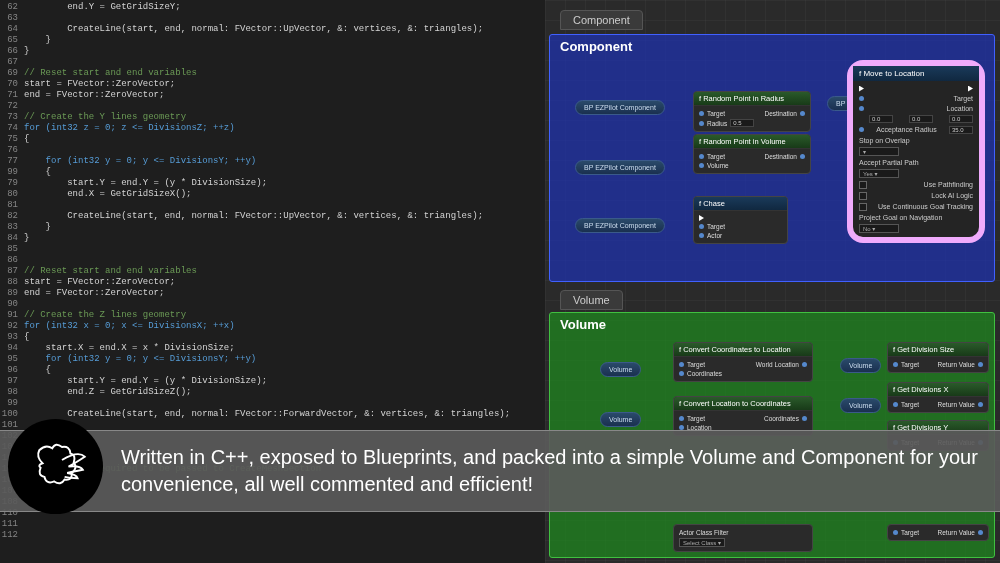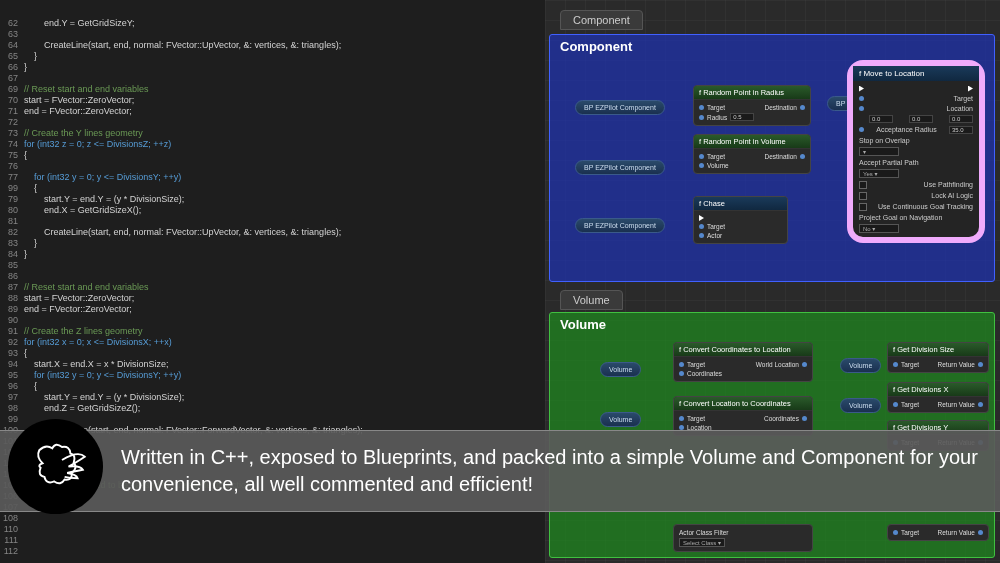--- a/index.html
+++ b/index.html
@@ -9,24 +9,24 @@
   background: #1a1a1a;
   font-family: 'Segoe UI', Arial, sans-serif;
   overflow: hidden;
   position: relative;
 }
 .container { display: flex; width: 100%; height: 100%; }
 .code-panel {
   width: 545px;
   height: 100%;
   background: #1e1e1e;
-  font-family: Liberation Sans, sans-serif;
+  font-family: Liberation Mono, monospace;
   font-size: 9px;
   color: #d4d4d4;
-  padding: 18px 0;
+  padding: 2px 0;
   overflow: hidden;
   position: relative;
 }
 .code-line { display: flex; white-space: pre; line-height: 11px; }
 .ln { width: 24px; text-align: right; color: #858585; padding-right: 6px; flex-shrink: 0; user-select: none; }
 .code-panel .kw { color: #569cd6; }
 .code-panel .cm { color: #6a9955; }
 
 .bp-panel {
   flex: 1;
@@ -213,21 +213,21 @@
 
     <div class="bp-section component" style="top:34px;left:4px;width:446px;height:248px">
       <div class="bp-section-label">Component</div>
     </div>
 
     <div class="bp-oval" style="top:100px;left:30px">BP EZPilot Component</div>
     <div class="bp-oval" style="top:160px;left:30px">BP EZPilot Component</div>
     <div class="bp-oval" style="top:218px;left:30px">BP EZPilot Component</div>
     <div class="bp-oval" style="top:96px;left:282px">BP EZPilot Component</div>
 
-    <div class="bp-node" style="top:85px;left:148px;width:118px">
+    <div class="bp-node" style="top:91px;left:148px;width:118px">
       <div class="bp-node-header green">f Random Point in Radius</div>
       <div class="bp-node-body">
         <div class="bp-pin">
             <span class="pin-dot"></span>
             <span>Target</span>
             <span style="margin-left:auto">Destination</span>
             <span class="pin-dot"></span>
           </div>
         <div class="bp-pin">
             <span class="pin-dot"></span>

